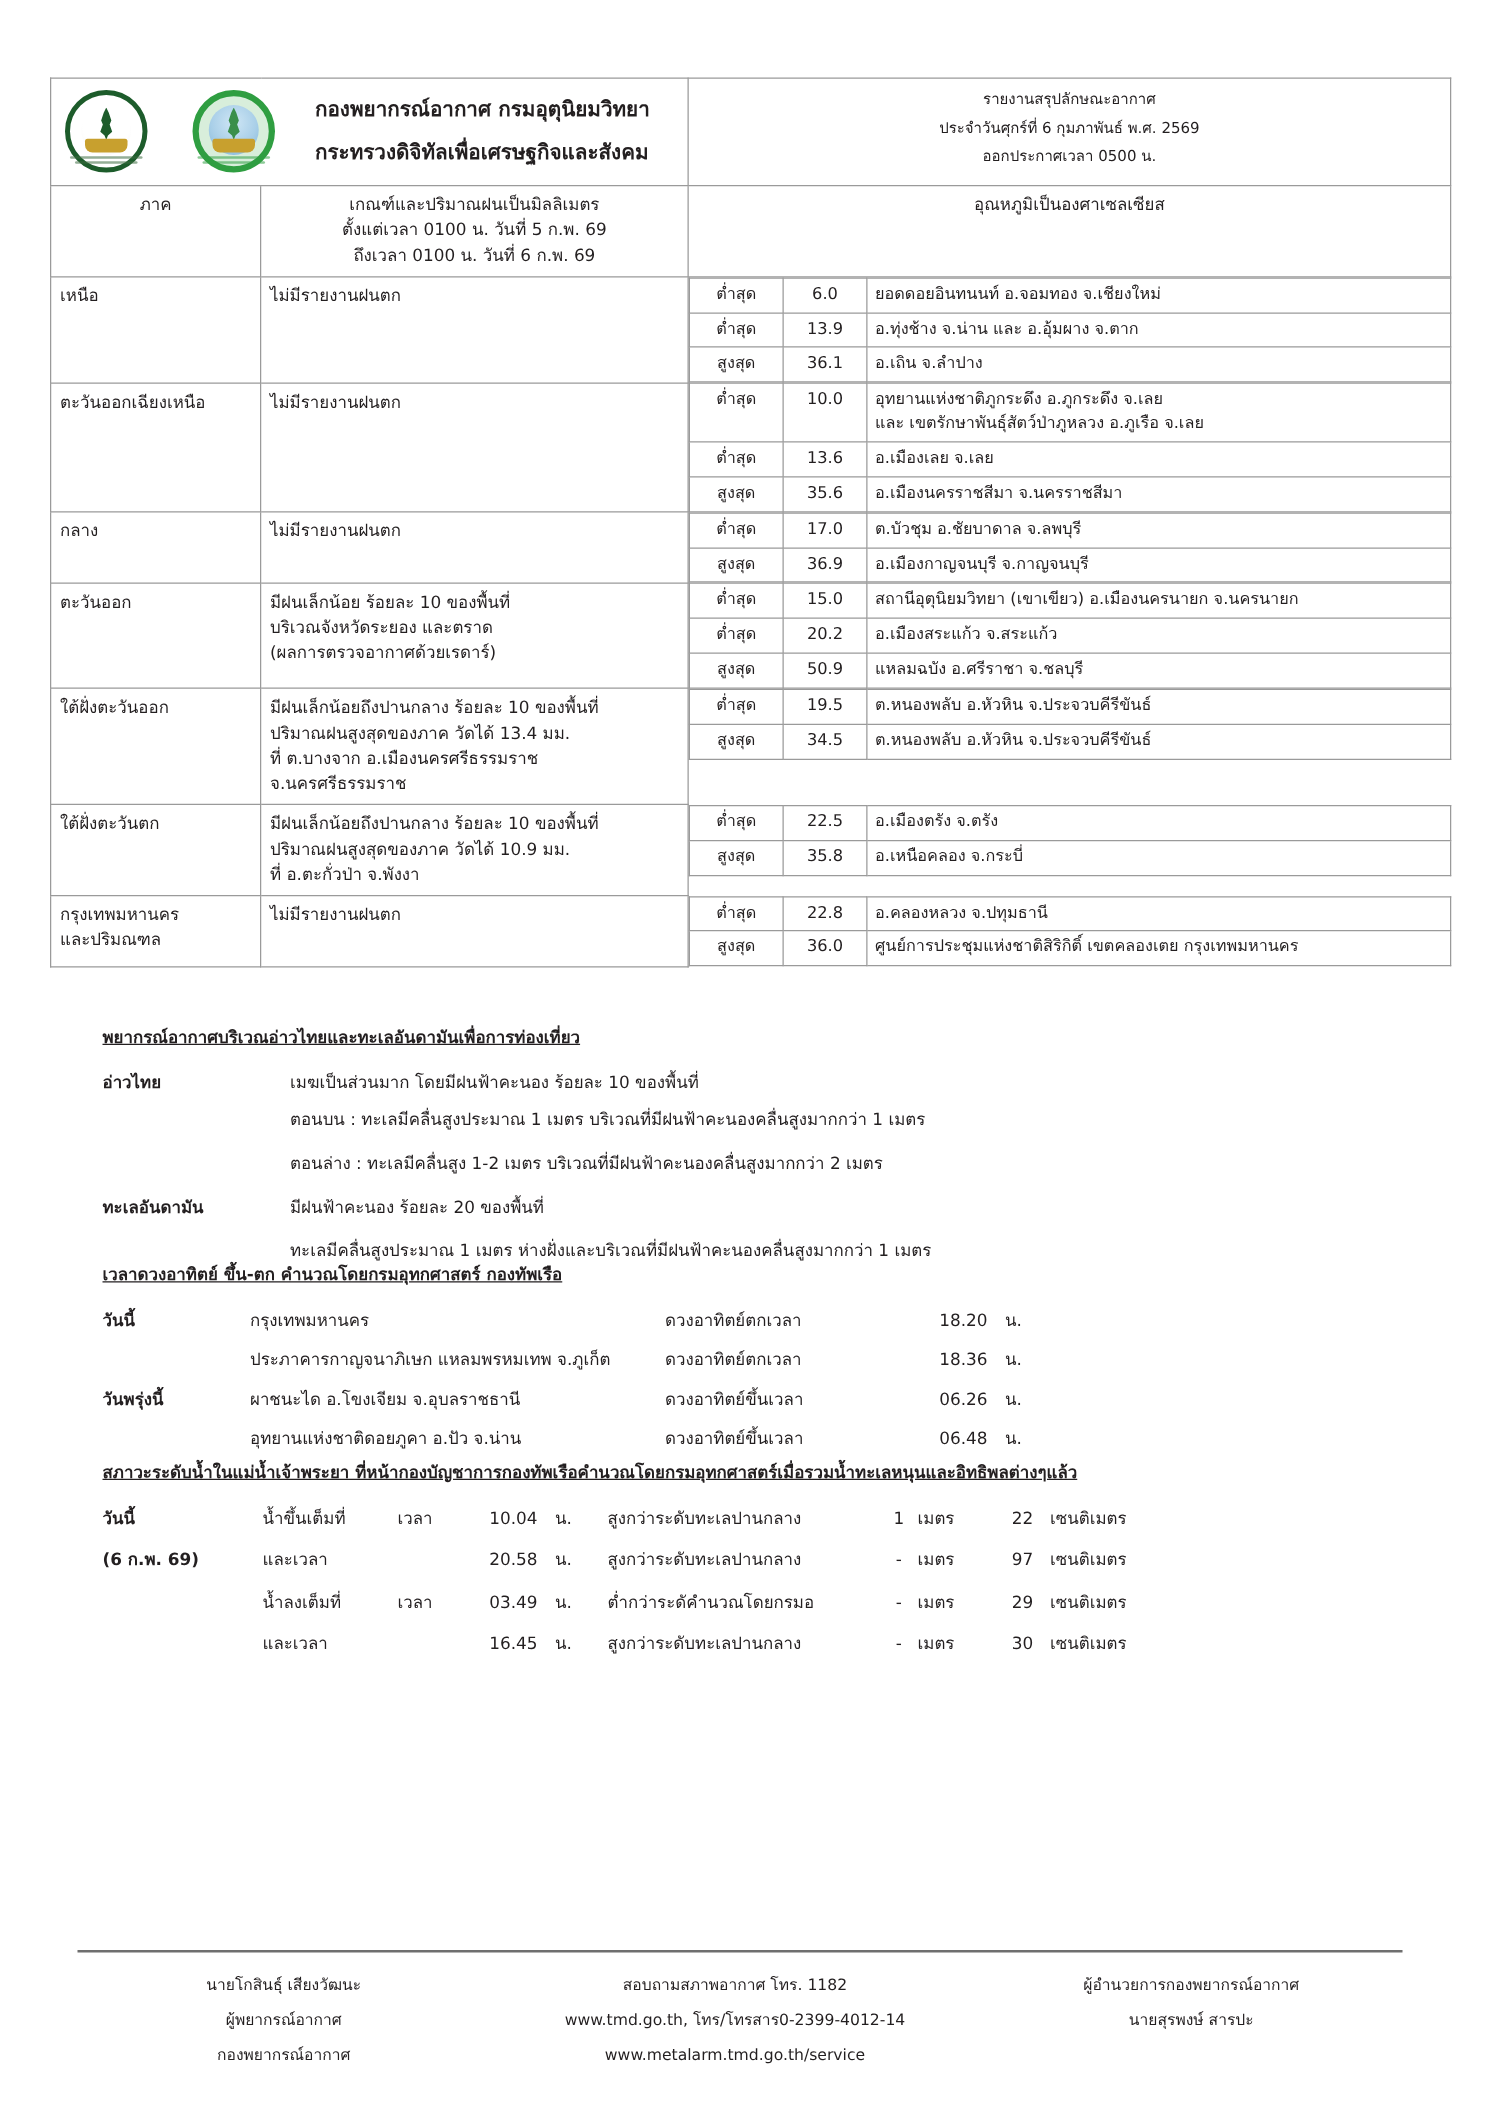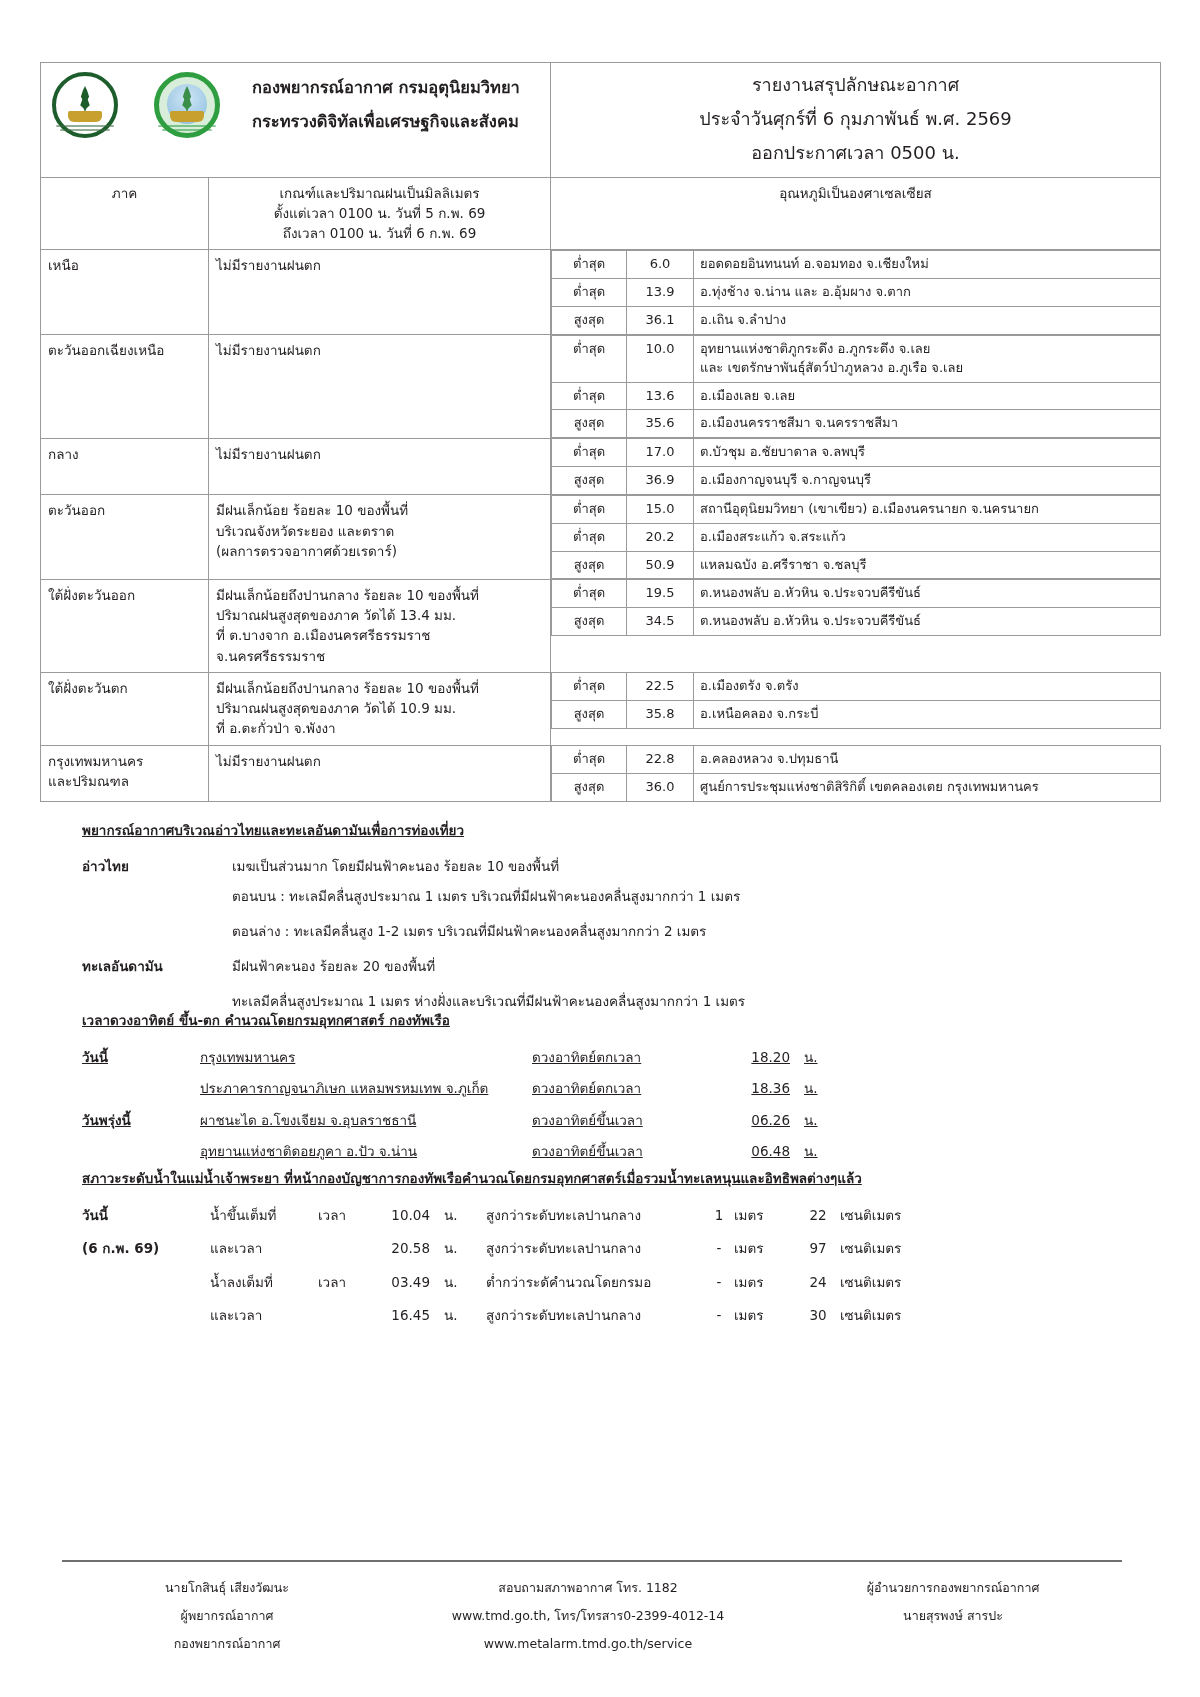--- a/index.html
+++ b/index.html
@@ -18,21 +18,21 @@
   }
   .wx-table td, .wx-table th{
     border:1px solid #9a9a9a;
     vertical-align:top;
     padding:5px 7px 6px 7px;
     font-size:13.5px;
     line-height:1.5;
     font-weight:normal;
   }
   .hdr-cell{text-align:center;vertical-align:middle;font-weight:bold;}
-  .hdr-title{font-size:18px;line-height:1.9;}
+  .hdr-title{font-size:12px;line-height:1.9;}
   .region-cell{font-weight:bold;font-size:14px;padding-top:8px;}
   .rain-cell{font-size:13.5px;padding-top:8px;}
   .sub-table{width:100%;border-collapse:collapse;table-layout:fixed;}
   .sub-table td{
     border:1px solid #9a9a9a;
     padding:4px 6px;
     font-size:13px;
     line-height:1.45;
     vertical-align:top;
   }
@@ -407,21 +407,21 @@
     </div>
     <div class="ind" style="margin-top:10px;">ตอนบน : ทะเลมีคลื่นสูงประมาณ 1 เมตร บริเวณที่มีฝนฟ้าคะนองคลื่นสูงมากกว่า 1 เมตร</div>
     <div class="ind" style="margin-top:14px;">ตอนล่าง : ทะเลมีคลื่นสูง 1-2 เมตร บริเวณที่มีฝนฟ้าคะนองคลื่นสูงมากกว่า 2 เมตร</div>
     <div class="row" style="margin-top:15px;">
       <div class="lbl">ทะเลอันดามัน</div>
       <div class="txt">มีฝนฟ้าคะนอง ร้อยละ 20 ของพื้นที่</div>
     </div>
     <div class="ind" style="margin-top:14px;">ทะเลมีคลื่นสูงประมาณ 1 เมตร ห่างฝั่งและบริเวณที่มีฝนฟ้าคะนองคลื่นสูงมากกว่า 1 เมตร</div>
   </div>
 
-  <div class="sec" style="left:82px;top:1010px;width:1040px;text-decoration:underline;">
+  <div class="sec" style="left:82px;top:1010px;width:1040px;">
     <div class="sec-head">เวลาดวงอาทิตย์ ขึ้น-ตก คำนวณโดยกรมอุทกศาสตร์ กองทัพเรือ</div>
     <div id="sun-rows" style="margin-top:16px;">
         <div class="sun-row">
           <div class="sun-day">วันนี้</div>
           <div class="sun-place">กรุงเทพมหานคร</div>
           <div class="sun-act">ดวงอาทิตย์ตกเวลา</div>
           <div class="sun-time">18.20</div>
           <div class="sun-unit">น.</div>
         </div>
         <div class="sun-row">
@@ -477,21 +477,21 @@
         </div>
         <div class="tide-row">
           <div class="tide-day"></div>
           <div class="tide-kind">น้ำลงเต็มที่</div>
           <div class="tide-word">เวลา</div>
           <div class="tide-time">03.49</div>
           <div class="tide-nn">น.</div>
           <div class="tide-rel">ต่ำกว่าระดัคำนวณโดยกรมอ</div>
           <div class="tide-m">-</div>
           <div class="tide-mu">เมตร</div>
-          <div class="tide-cm">24</div>
+          <div class="tide-cm">29</div>
           <div class="tide-cmu">เซนติเมตร</div>
         </div>
         <div class="tide-row">
           <div class="tide-day"></div>
           <div class="tide-kind">และเวลา</div>
           <div class="tide-word"></div>
           <div class="tide-time">16.45</div>
           <div class="tide-nn">น.</div>
           <div class="tide-rel">สูงกว่าระดับทะเลปานกลาง</div>
           <div class="tide-m">-</div>

